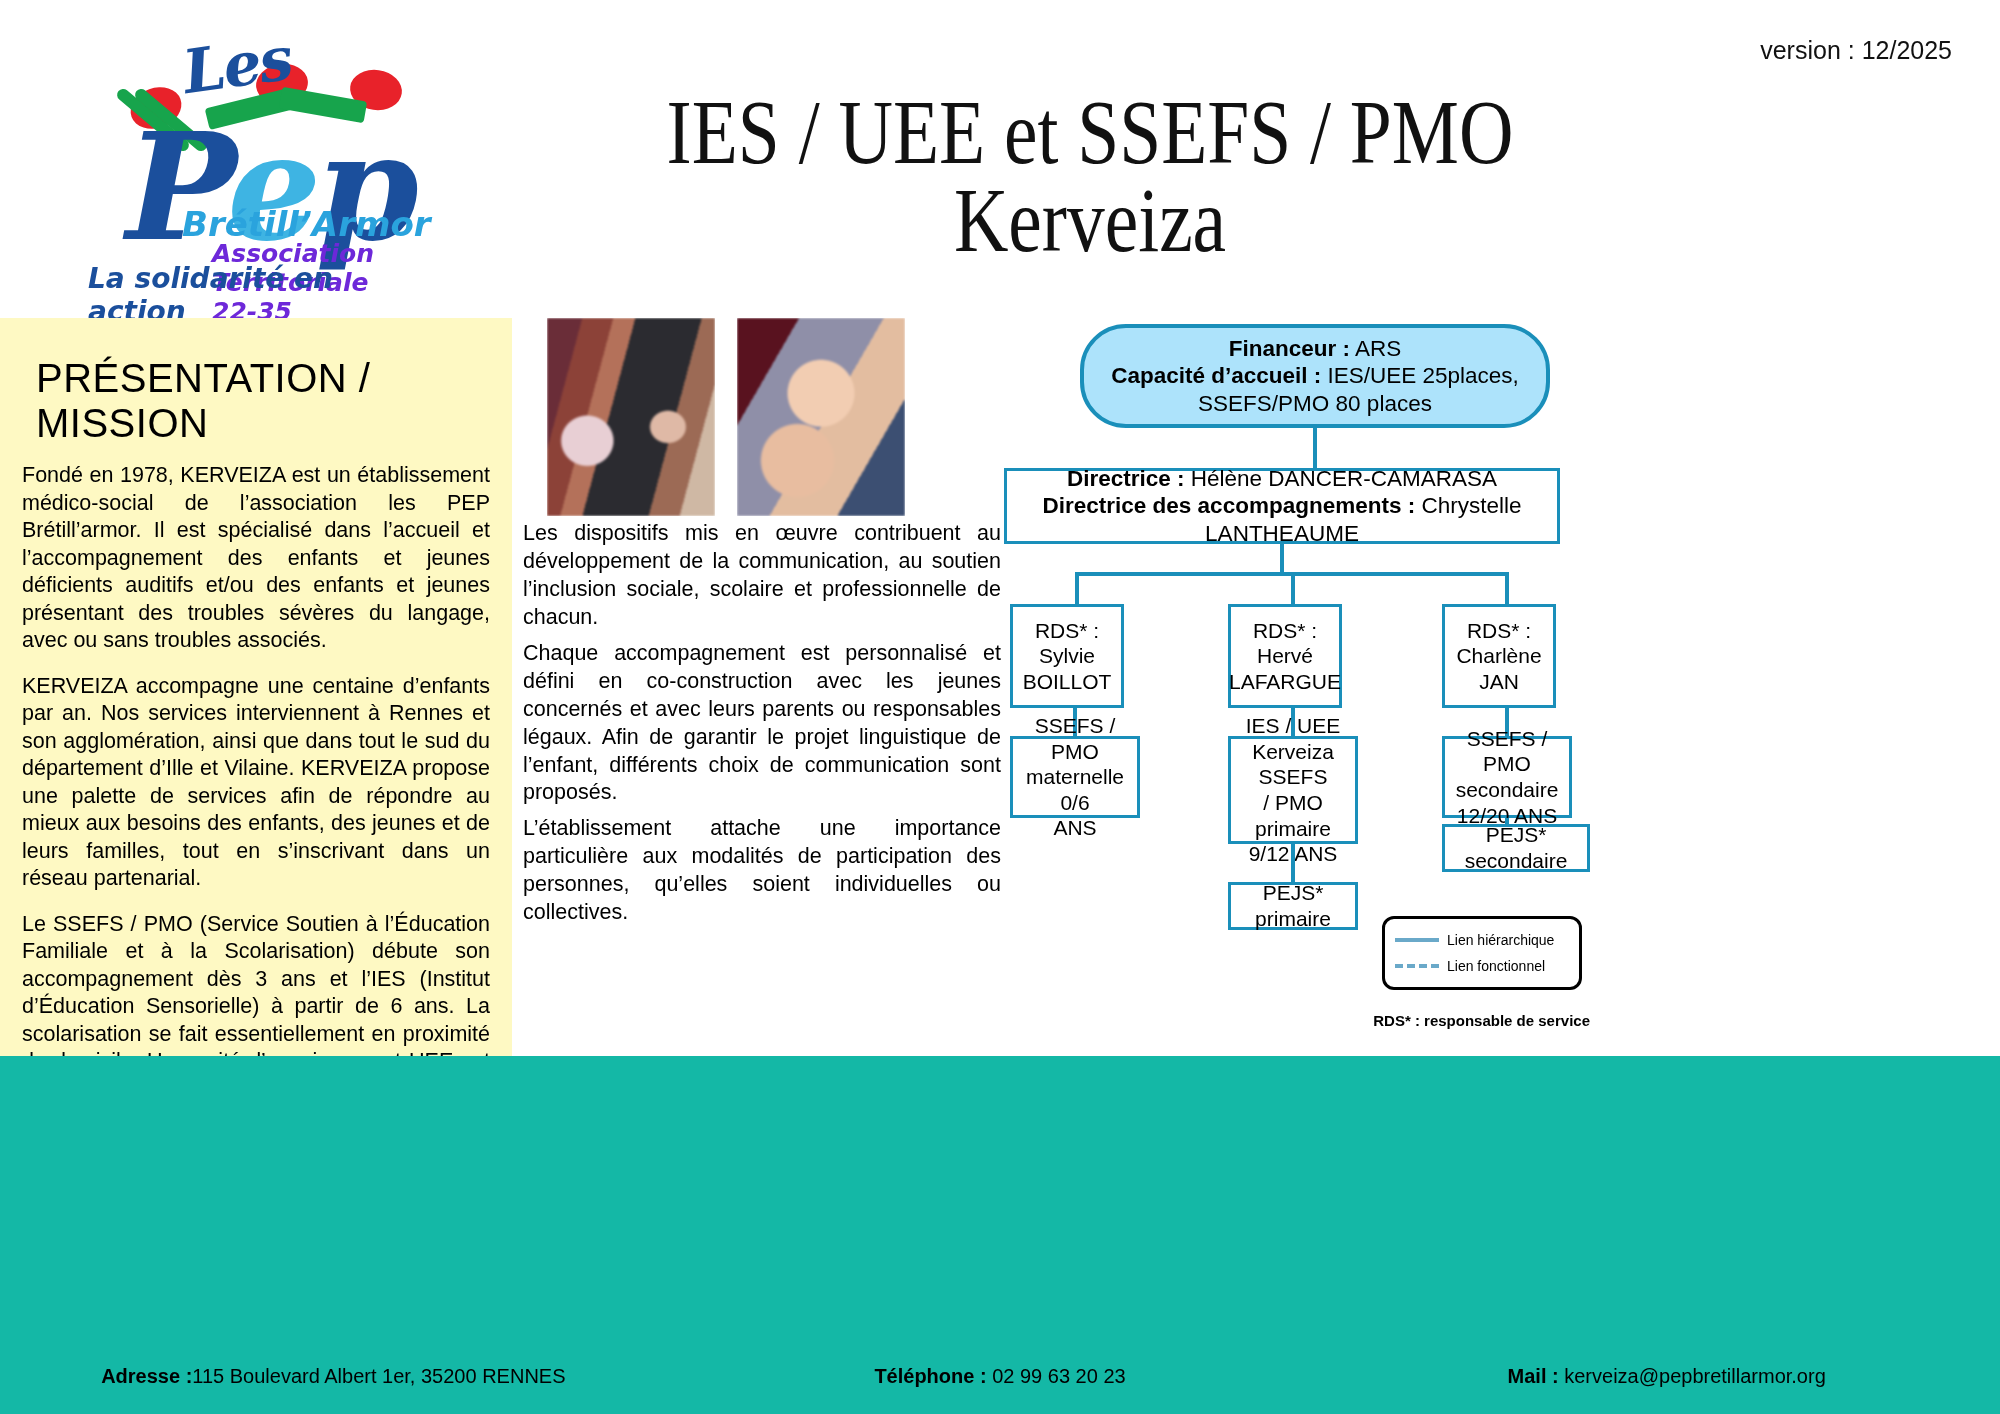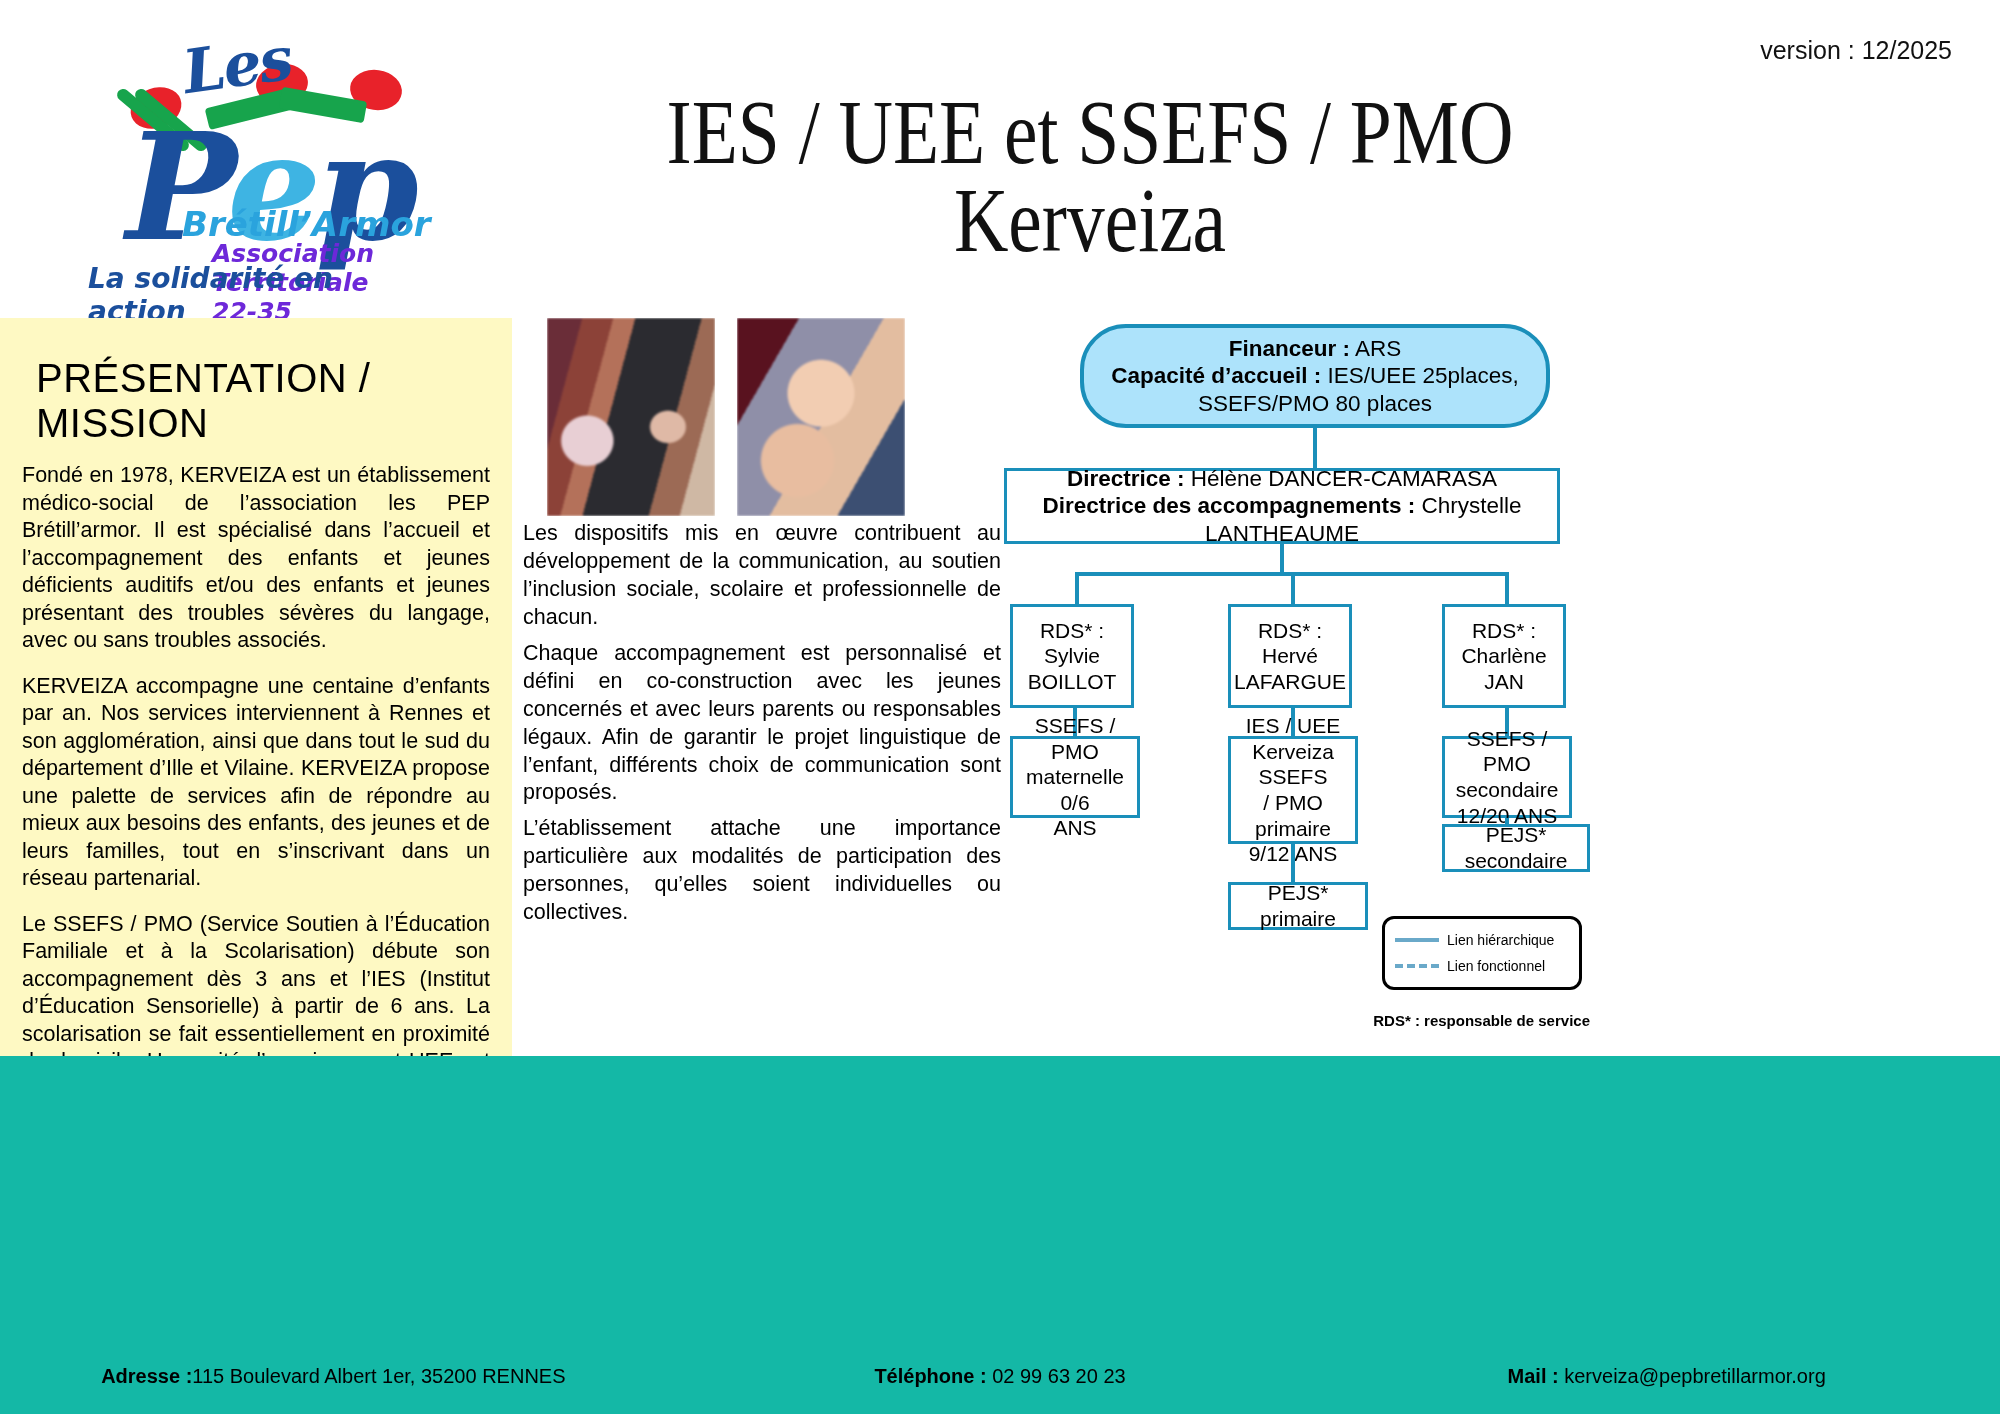--- a/index.html
+++ b/index.html
@@ -80,27 +80,27 @@
 
   
   #org { position:absolute; left:990px; top:312px; width:1010px; height:740px; }
   .node { position:absolute; background:#fff; border:3px solid #1a8fba; text-align:center;
     display:flex; align-items:center; justify-content:center; font-size:21px; line-height:1.22; }
   #node-financeur { left:90px; top:12px; width:470px; background:#ade3fb; border:4px solid #1a8fba;
     border-radius:46px; height:104px; font-size:22.5px; padding:0 18px; }
   #node-financeur b { font-weight:bold; }
   #node-direction { left:14px; top:156px; width:556px; height:76px; font-size:22.5px; padding:0 10px; }
 
-  .rds { width:124px; height:104px; top:292px; }
+  .rds { width:114px; height:104px; top:292px; }
   #rds-1 { left:20px; }  #rds-2 { left:238px; }  #rds-3 { left:452px; }
   .svc { width:130px; top:424px; }
   #svc-1 { left:20px; height:82px; }
   #svc-2 { left:238px; height:108px; }
   #svc-3 { left:452px; height:82px; }
-  #pejs-1 { left:238px; top:570px; width:140px; height:48px; }
+  #pejs-1 { left:238px; top:570px; width:130px; height:48px; }
   #pejs-2 { left:452px; top:512px; width:148px; height:48px; }
 
   .line { position:absolute; background:#1a8fba; }
   .vline { width:4px; }
   .hline { height:4px; }
 
   #legend { position:absolute; left:392px; top:604px; width:200px; height:74px;
     border:3px solid #000; border-radius:12px; background:#fff; padding:8px 10px; }
   .leg-row { display:flex; align-items:center; gap:8px; height:26px; font-size:14px; }
   .leg-solid { width:44px; height:4px; background:#6aa9c9; }

